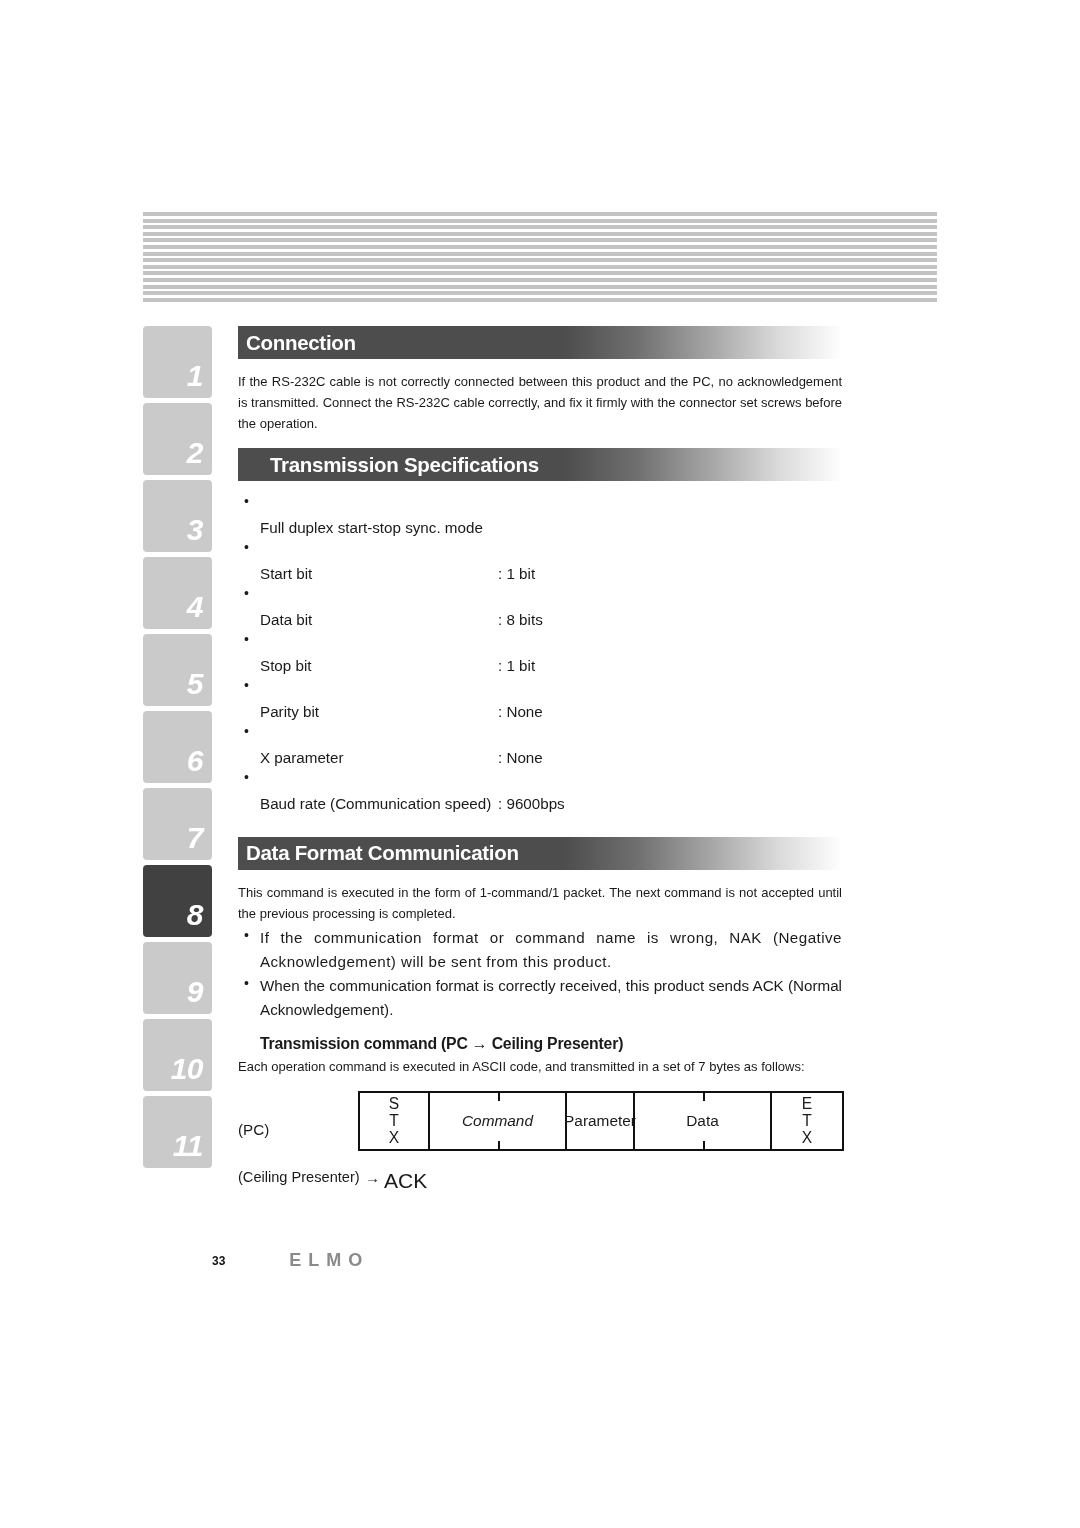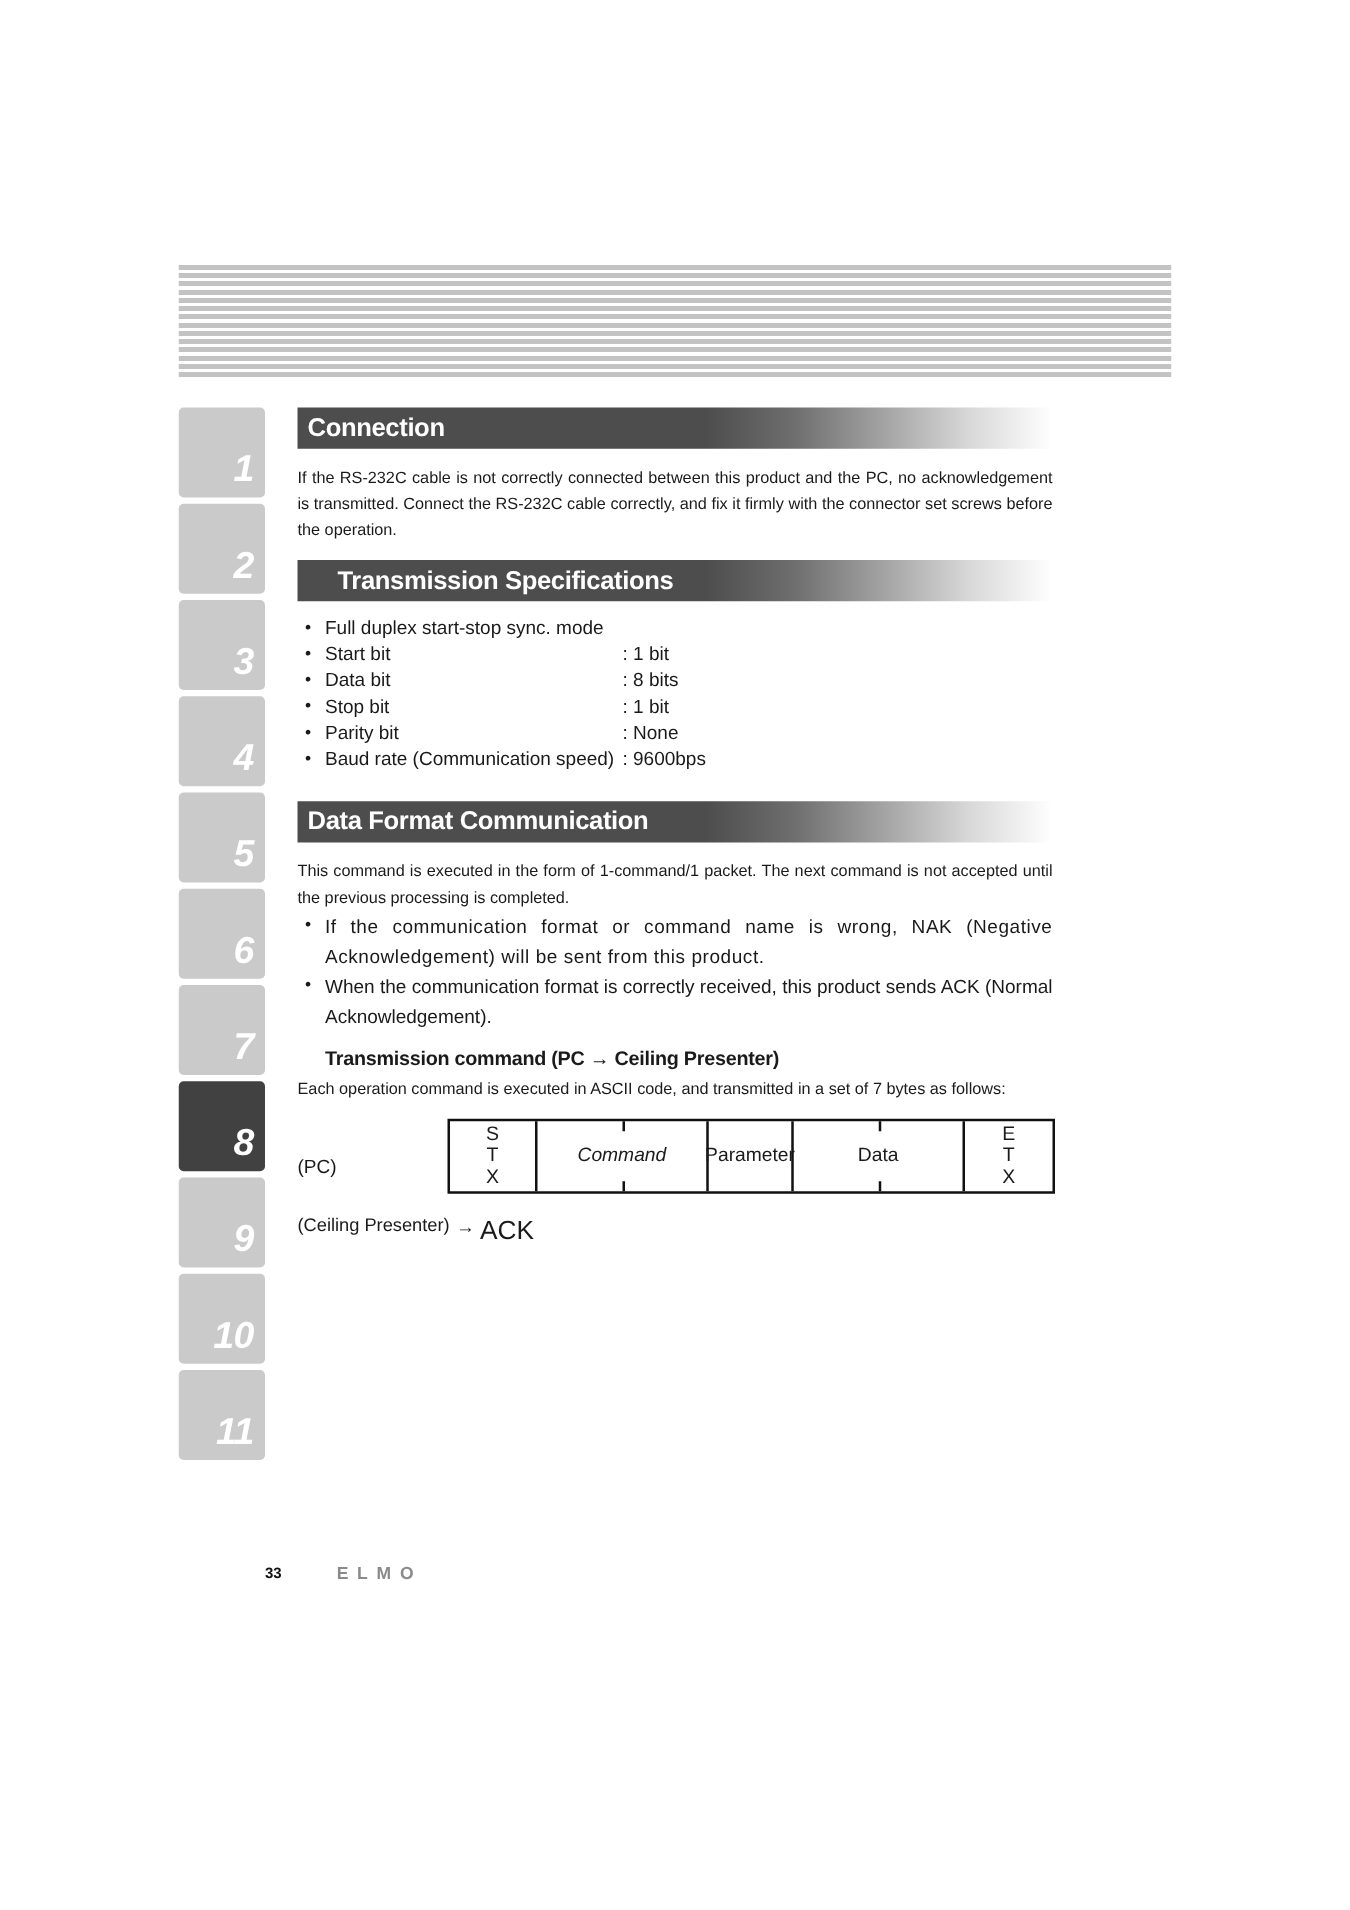--- a/index.html
+++ b/index.html
@@ -129,20 +129,21 @@
 
   
   ul.spec-list > li {
     display: block;
     line-height: 1.38;
     padding-left: 22px;
   }
   ul.spec-list .spec-label {
     display: inline-block;
     width: 238px;
+    margin-top: 25px;
   }
   ul.spec-list .spec-value {
     display: inline-block;
   }
 
   
   ul.para-bullets > li {
     line-height: 1.55;
     margin-bottom: 1px;
   }
@@ -237,22 +238,22 @@
     top: 1250px;
     display: flex;
     align-items: center;
   }
   #page-number {
     font-size: 12px;
     font-weight: bold;
     color: #111111;
   }
   #brand-logo {
-    margin-left: 44px;
-    font-size: 14px;
+    margin-left: 64px;
+    font-size: 18px;
     font-weight: bold;
     letter-spacing: 7px;
     color: #8a8a8a;
   }
 </style>
 </head>
 <body>
 
 <div id="striped-header"></div>
 
@@ -301,20 +302,21 @@
 
   <div class="section-bar" style="margin-top:14px;padding-left:24px;">
     <span class="section-title">Transmission Specifications</span>
   </div>
   <ul class="bullets spec-list" id="transmission-spec-list">
       <li><span class="spec-label">Full duplex start-stop sync. mode</span></li>
       <li><span class="spec-label">Start bit</span><span class="spec-value">: 1 bit</span></li>
       <li><span class="spec-label">Data bit</span><span class="spec-value">: 8 bits</span></li>
       <li><span class="spec-label">Stop bit</span><span class="spec-value">: 1 bit</span></li>
       <li><span class="spec-label">Parity bit</span><span class="spec-value">: None</span></li>
+      <li><span class="spec-label">X parameter</span><span class="spec-value">: None</span></li>
       <li><span class="spec-label">Baud rate (Communication speed)</span><span class="spec-value">: 9600bps</span></li>
     </ul>
 
   <div class="section-bar" style="margin-top:22px;">
     <span class="section-title">Data Format Communication</span>
   </div>
   <p class="para">This command is executed in the form of 1-command/1 packet.  The next command is not accepted until the previous processing is completed.</p>
   <ul class="bullets para-bullets" id="data-format-bullet-list">
       <li class="tracked">If the communication format or command name is wrong, NAK (Negative Acknowledgement) will be sent from this product.</li>
       <li>When the communication format is correctly received, this product sends ACK (Normal Acknowledgement).</li>

